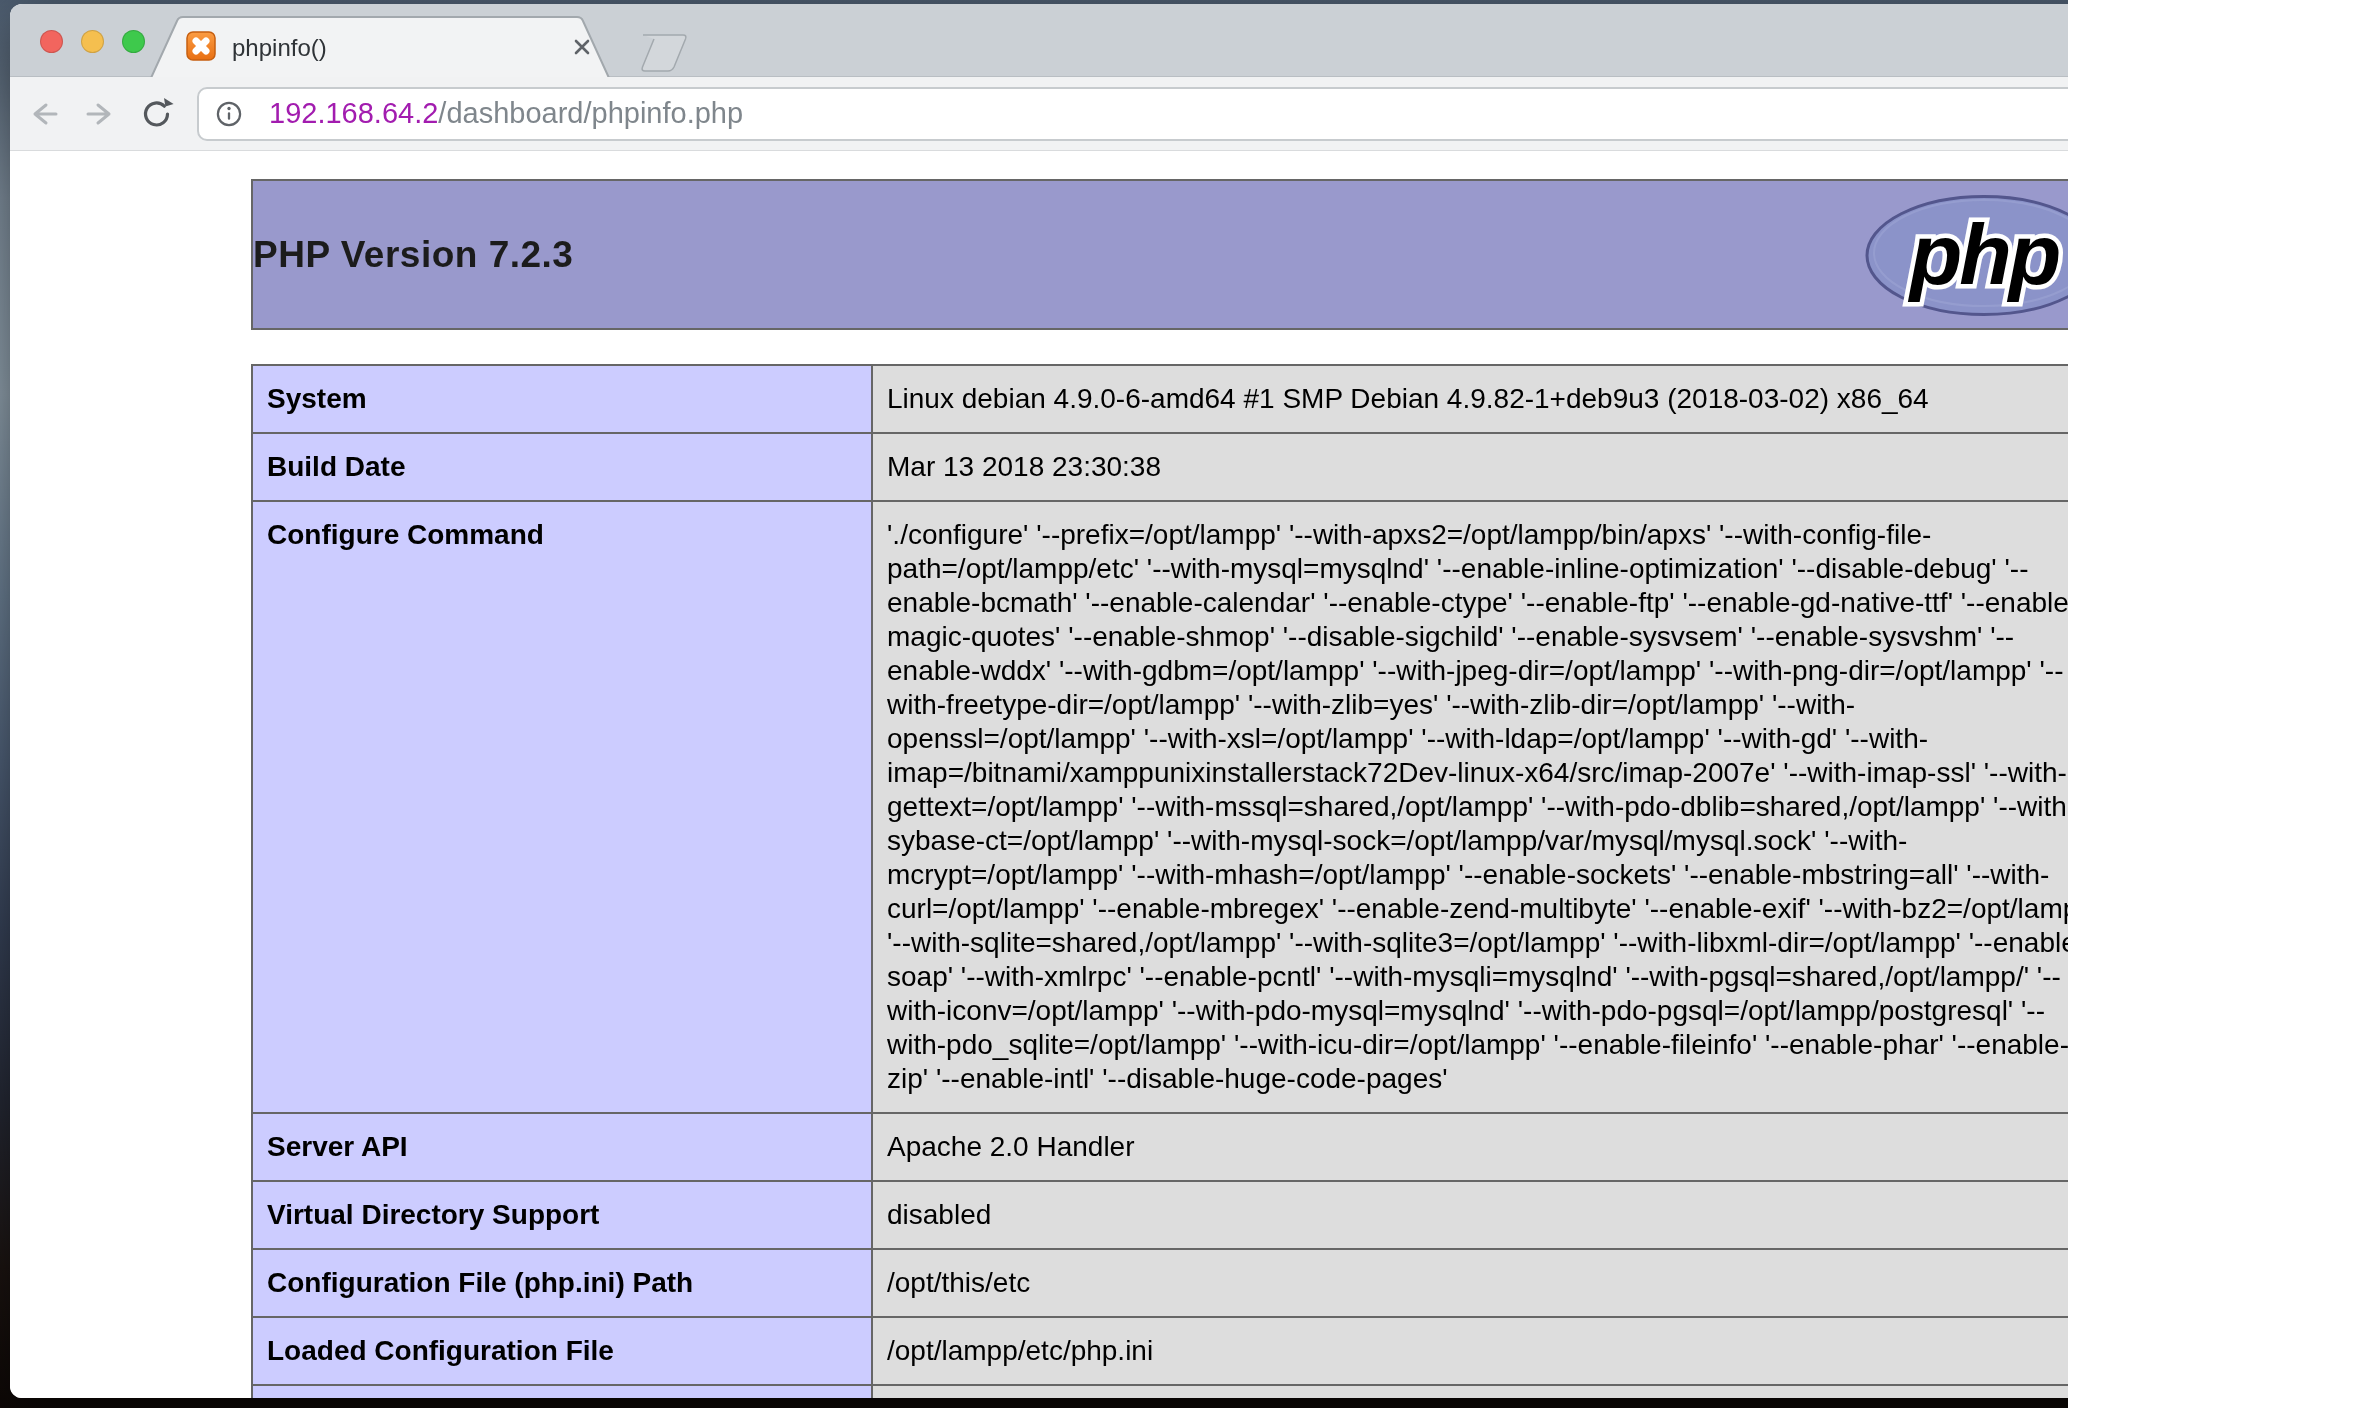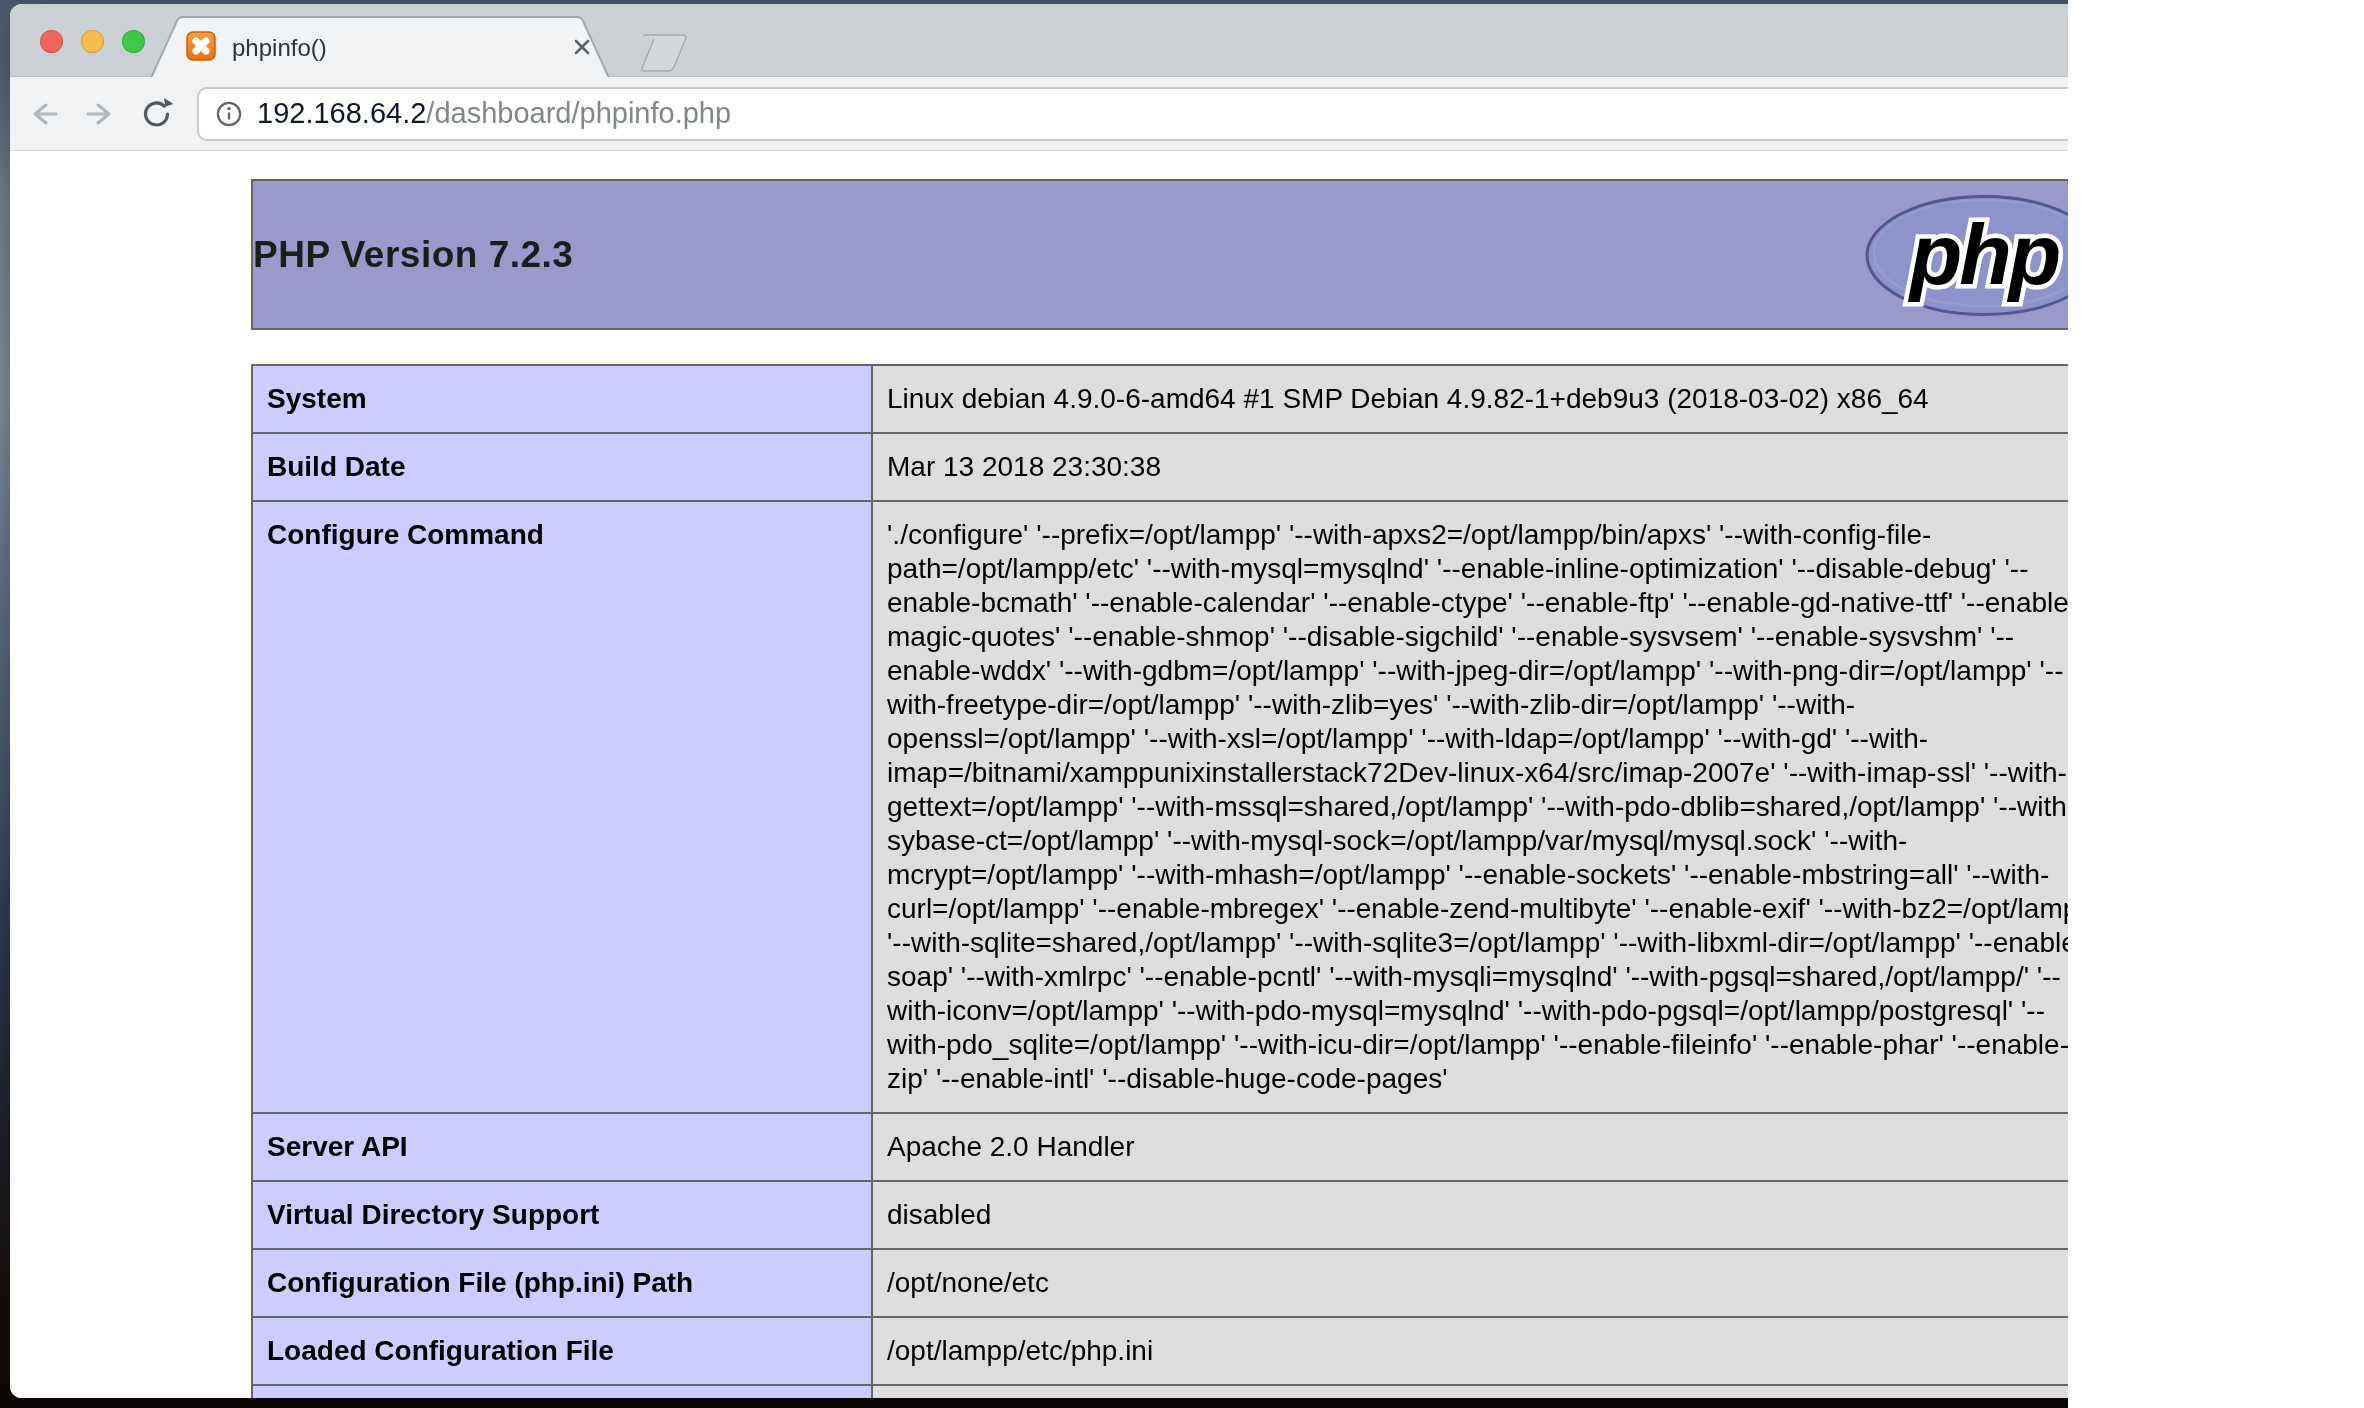--- a/index.html
+++ b/index.html
@@ -46,21 +46,21 @@
   .navbtn { width:40px; height:40px; flex:none; }
   .navbtn.back { margin-left:14px; }
   .navbtn.fwd  { margin-left:16px; }
   .navbtn.reload { margin-left:17px; }
 
   .urlbar { flex:1; height:54px; margin-left:20px; background:#fff;
             border:2px solid #c7cbce; border-radius:10px;
             display:flex; align-items:center; position:relative; }
   .urlbar .info { width:32px; height:32px; margin-left:14px; flex:none; }
   .urltext { margin-left:12px; font-size:29px; white-space:nowrap; overflow:hidden; }
-  .urltext .host { color:#0f172a; }
+  .urltext .host { color:#a21caf;margin-left:12px; }
   .urltext .path { color:#7f868c; }
   .urlbar .star { position:absolute; right:14px; top:10px; width:32px; height:32px; }
 
   .extbtn { width:38px; height:38px; margin-left:24px; flex:none; }
   .menubtn { width:14px; height:40px; margin-left:26px; margin-right:24px; flex:none;
              display:flex; flex-direction:column; justify-content:center; align-items:center; gap:6px; }
   .menubtn i { width:7px; height:7px; border-radius:50%; background:#5f6368; display:block; }
 
   
   .content { flex:1; background:#ffffff; overflow:hidden; position:relative; }
@@ -206,21 +206,21 @@
                 <td class="v">Apache 2.0 Handler</td>
               </tr>
 
               <tr>
                 <td class="e">Virtual Directory Support</td>
                 <td class="v">disabled</td>
               </tr>
 
               <tr>
                 <td class="e">Configuration File (php.ini) Path</td>
-                <td class="v">/opt/none/etc</td>
+                <td class="v">/opt/this/etc</td>
               </tr>
 
               <tr>
                 <td class="e">Loaded Configuration File</td>
                 <td class="v">/opt/lampp/etc/php.ini</td>
               </tr>
 
               <tr>
                 <td class="e">Scan this dir for additional .ini files</td>
                 <td class="v">(none)</td>

